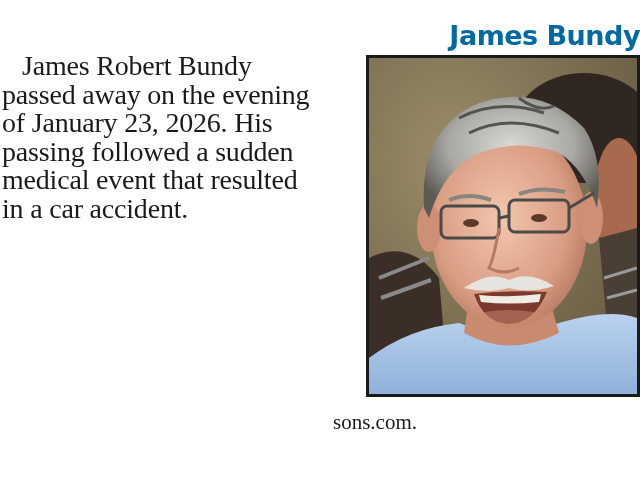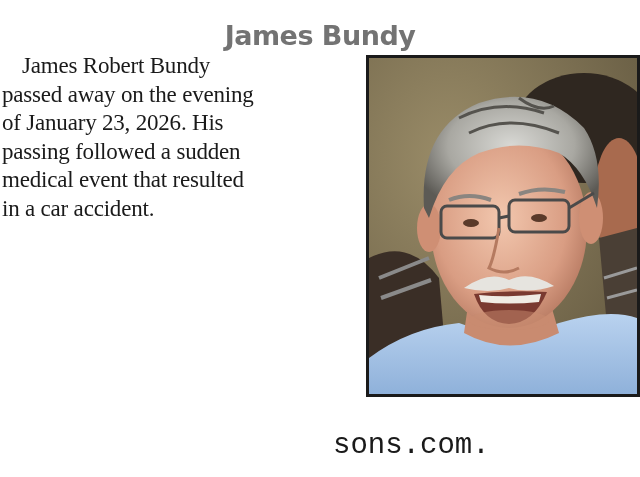--- a/index.html
+++ b/index.html
@@ -12,35 +12,35 @@
       height: 477px;
       position: relative;
       overflow: hidden;
       color: #1a1a1a;
     }
     .title {
       position: absolute;
       left: 0;
       top: 0;
       width: 640px;
-      text-align: center;
+      text-align: right;
       font-family: "DejaVu Sans", sans-serif;
       font-weight: bold;
       font-size: 27px;
       line-height: 36px;
       letter-spacing: -0.5px;
-      color: #737373;
+      color: #0369a1;
     }
     .col-text {
       position: absolute;
       left: 2px;
       top: 52px;
       width: 318px;
       font-family: "Liberation Serif", serif;
-      font-size: 23px;
+      font-size: 28px;
       line-height: 28.6px;
       color: #1a1a1a;
       letter-spacing: -0.2px;
     }
     .col-text p {
       margin: 0;
       text-indent: 20px;
       white-space: pre-line;
     }
     .photo-frame {
@@ -54,23 +54,23 @@
       background: #8a7e5e;
     }
     .photo-frame svg {
       display: block;
       width: 100%;
       height: 100%;
     }
     .tail-text {
       position: absolute;
       left: 333px;
-      top: 432px;
-      font-family: Liberation Mono, monospace;
-      font-size: 29px;
+      top: 408px;
+      font-family: Liberation Serif, serif;
+      font-size: 21px;
       line-height: 28.6px;
       color: #1a1a1a;
     }
   </style>
 </head>
 <body>
 
 <h1 class="title">James Bundy</h1>
 
 <div class="col-text">

